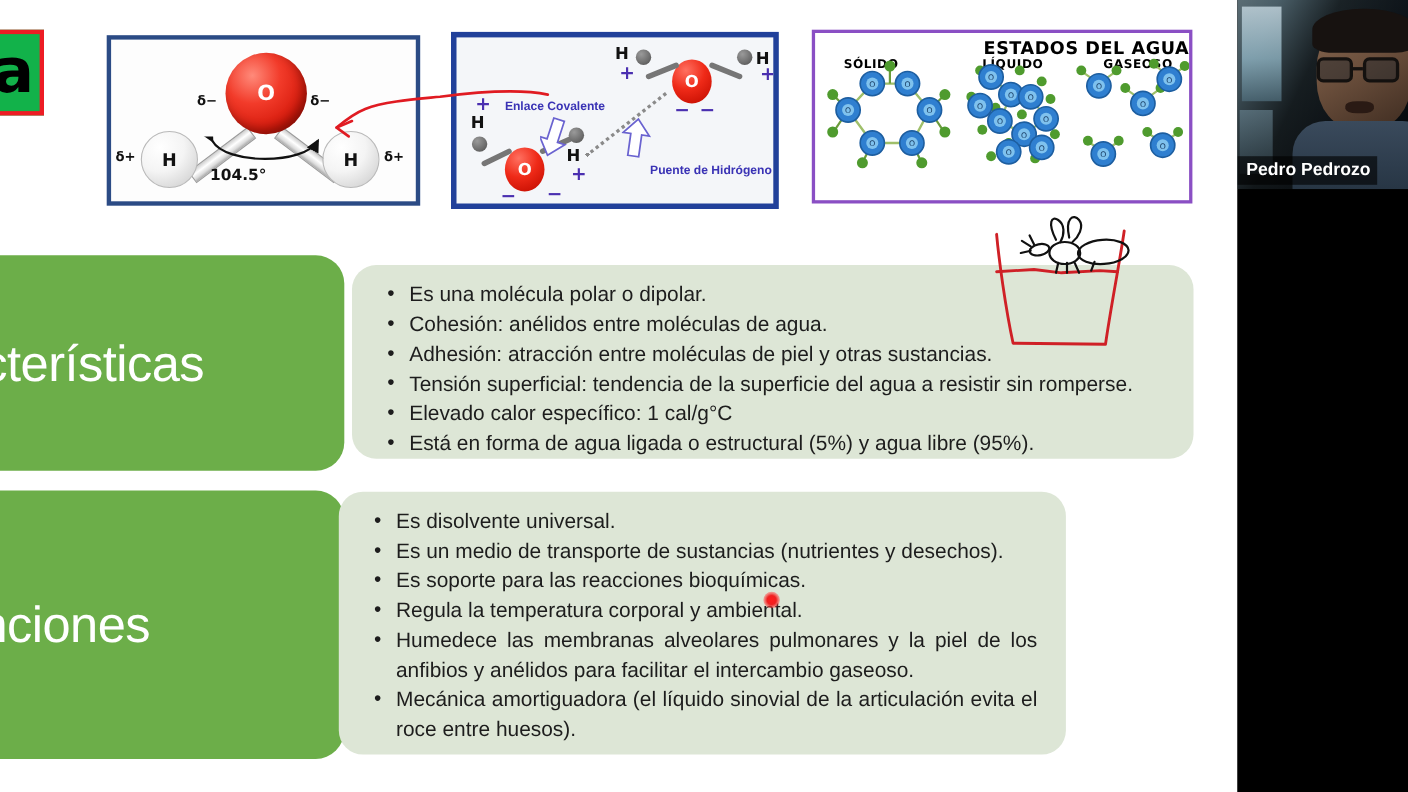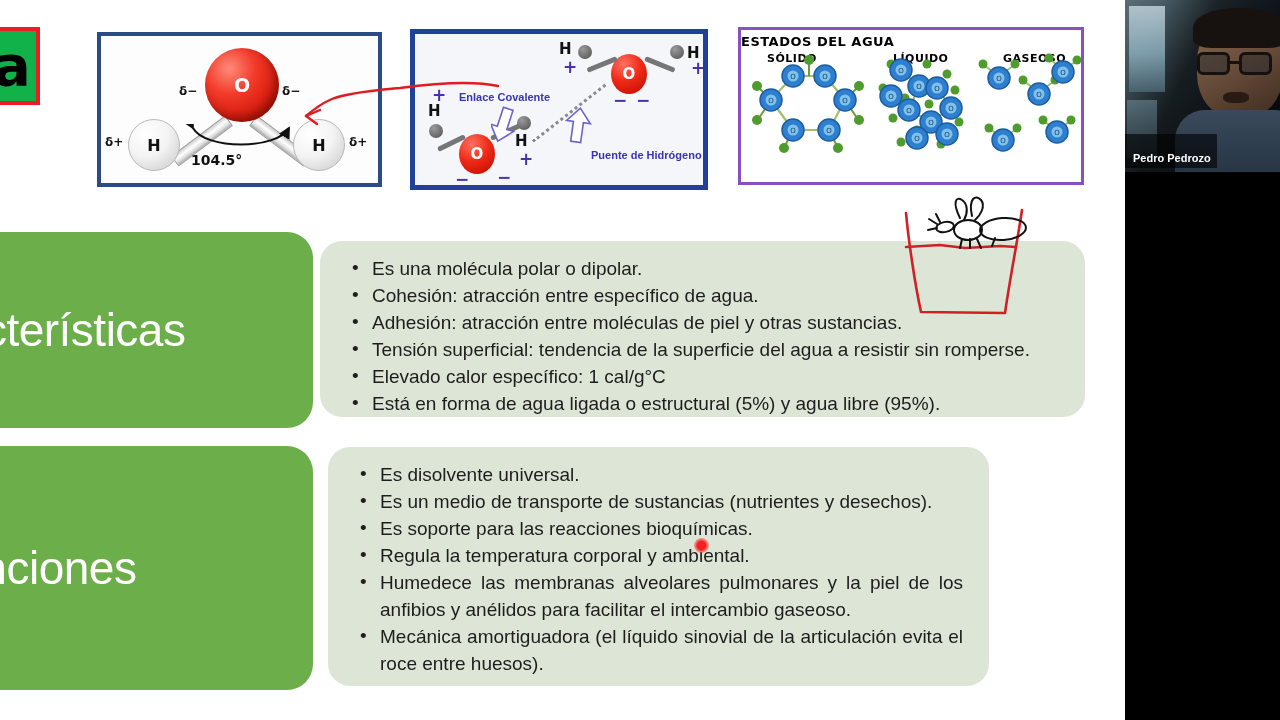--- a/index.html
+++ b/index.html
@@ -192,22 +192,22 @@
     position: absolute;
     border-top: 3px dotted #8a8a8a;
     transform-origin: left center;
   }
   .d2-bigarrow { position: absolute; }
 
   
   .d3-title {
     position: absolute;
     left: 0; right: 0; top: 4px;
-    text-align: left;
-    font-size: 13px; font-weight: 700; letter-spacing: 0.5px;
+    text-align: right;
+    font-size: 16px; font-weight: 700; letter-spacing: 0.5px;
     color: #000;
     font-family: "DejaVu Sans", sans-serif;
   }
   .d3-sub {
     position: absolute;
     top: 22px;
     font-size: 11px; font-weight: 700; letter-spacing: 0.5px;
     color: #000;
     font-family: "DejaVu Sans", sans-serif;
   }
@@ -238,21 +238,21 @@
   .gl-2 { left: -70px; top: 446px; width: 383px; height: 244px; }
 
   
   .content-panel {
     position: absolute;
     background: #dde6d6;
     border-radius: 22px;
     box-sizing: border-box;
   }
   .cp-1 { left: 320px; top: 241px; width: 765px; height: 176px; }
-  .cp-2 { left: 328px; top: 447px; width: 661px; height: 239px; }
+  .cp-2 { left: 308px; top: 447px; width: 661px; height: 239px; }
   .bullets {
     list-style: none;
     margin: 0;
     padding: 14px 26px 0 30px;
     border-radius: 24px;
   }
   .bullets li {
     position: relative;
     padding-left: 22px;
     font-size: 19px;
@@ -377,24 +377,24 @@
   .cam-body {
     position: absolute;
     left: -8px; top: 102px;
     width: 130px; height: 80px;
     border-radius: 30px 30px 0 0;
     background: linear-gradient(to bottom, #3a4a5c 0%, #22303e 100%);
   }
   .name-plate {
     position: absolute;
     left: 0; bottom: 4px;
-    padding: 18px 6px 4px 8px;
+    padding: 4px 6px 4px 8px;
     background: rgba(0,0,0,0.62);
     color: #ffffff;
-    font-size: 11px;
+    font-size: 16px;
     font-weight: 700;
     font-family: "Liberation Sans", sans-serif;
     white-space: nowrap;
   }
   .video-blank {
     position: absolute;
     left: 0; top: 172px;
     width: 155px; height: 548px;
     background: #000000;
   }
@@ -592,21 +592,21 @@
     <div class="green-label gl-1">
       <span class="txt">racterísticas</span>
     </div>
     <div class="green-label gl-2">
       <span class="txt">funciones</span>
     </div>
 
     <div class="content-panel cp-1">
       <ul class="bullets">
         <li>Es una molécula polar o dipolar.</li>
-        <li>Cohesión: atracción entre específico de agua.</li>
+        <li>Cohesión: anélidos entre moléculas de agua.</li>
         <li>Adhesión: atracción entre moléculas de piel y otras sustancias.</li>
         <li>Tensión superficial: tendencia de la superficie del agua a resistir sin romperse.</li>
         <li>Elevado calor específico: 1 cal/g°C</li>
         <li>Está en forma de agua ligada o estructural (5%) y agua libre (95%).</li>
       </ul>
     </div>
 
     <div class="content-panel cp-2">
       <ul class="bullets">
         <li class="nojust">Es disolvente universal.</li>

